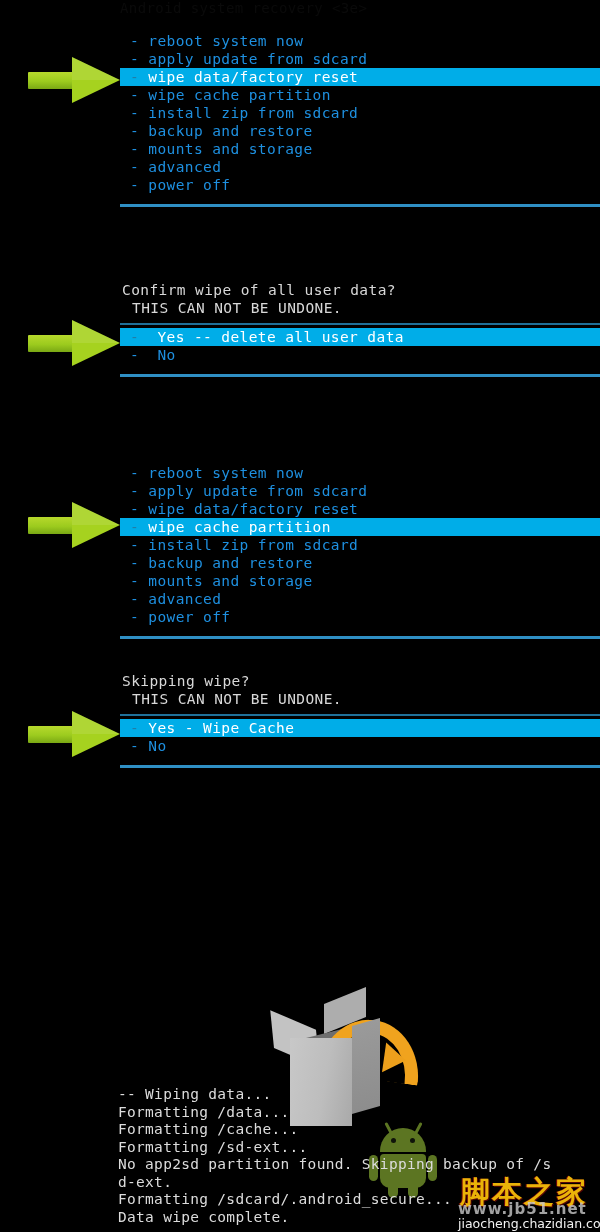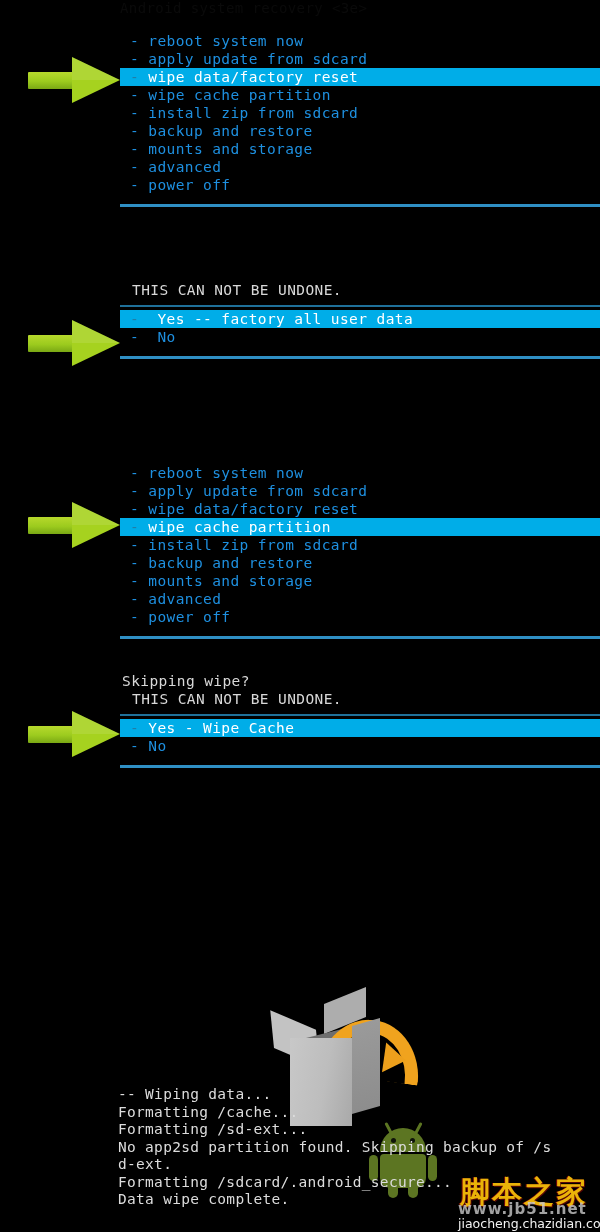--- a/index.html
+++ b/index.html
@@ -364,25 +364,26 @@
     <div class="menu-row"><span class="dash">- </span><span>install zip from sdcard</span></div>
     <div class="menu-row"><span class="dash">- </span><span>backup and restore</span></div>
     <div class="menu-row"><span class="dash">- </span><span>mounts and storage</span></div>
     <div class="menu-row"><span class="dash">- </span><span>advanced</span></div>
     <div class="menu-row"><span class="dash">- </span><span>power off</span></div>
     <div class="spacer-10"></div>
     <div class="sep"></div>
   </div>
 
   <div class="panel" id="panel-confirm-wipe-data" style="top:281px;">
+    <div class="prompt-line">Confirm wipe of all user data?</div>
     <div class="prompt-line indent">THIS CAN NOT BE UNDONE.</div>
     <div class="spacer-6"></div>
     <div class="sep thin"></div>
     <div class="spacer-3"></div>
-    <div class="menu-row selected"><span class="dash">-  </span><span>Yes -- factory all user data</span></div>
+    <div class="menu-row selected"><span class="dash">-  </span><span>Yes -- delete all user data</span></div>
     <div class="menu-row"><span class="dash">-  </span><span>No</span></div>
     <div class="spacer-10"></div>
     <div class="sep"></div>
   </div>
 
   <div class="panel" id="panel-menu-wipe-cache" style="top:464px;">
     <div class="menu-row"><span class="dash">- </span><span>reboot system now</span></div>
     <div class="menu-row"><span class="dash">- </span><span>apply update from sdcard</span></div>
     <div class="menu-row"><span class="dash">- </span><span>wipe data/factory reset</span></div>
     <div class="menu-row selected"><span class="dash">- </span><span>wipe cache partition</span></div>
@@ -426,20 +427,21 @@
     <div class="eye r"></div>
     <div class="arm l"></div>
     <div class="arm r"></div>
     <div class="body"></div>
     <div class="leg l"></div>
     <div class="leg r"></div>
   </div>
 
   <div class="log" style="top:1086px;">
     <div class="log-line">-- Wiping data...</div>
+    <div class="log-line">Formatting /data...</div>
     <div class="log-line">Formatting /cache...</div>
     <div class="log-line">Formatting /sd-ext...</div>
     <div class="log-line">No app2sd partition found. Skipping backup of /s</div>
     <div class="log-line">d-ext.</div>
     <div class="log-line">Formatting /sdcard/.android_secure...</div>
     <div class="log-line">Data wipe complete.</div>
   </div>
 
   <div class="watermark">
     <div class="wm-cn">脚本之家</div>

